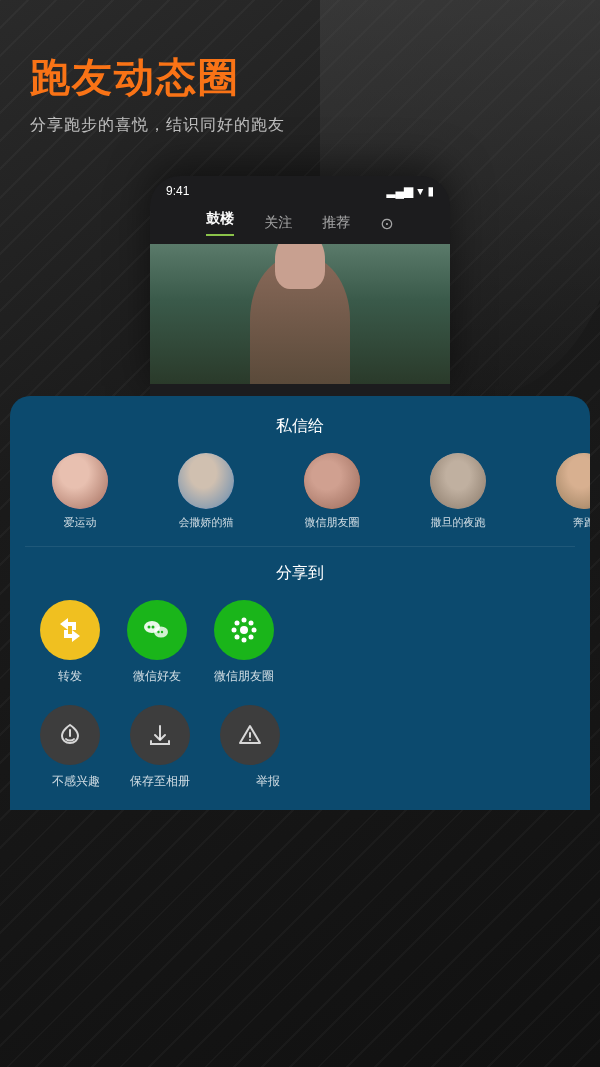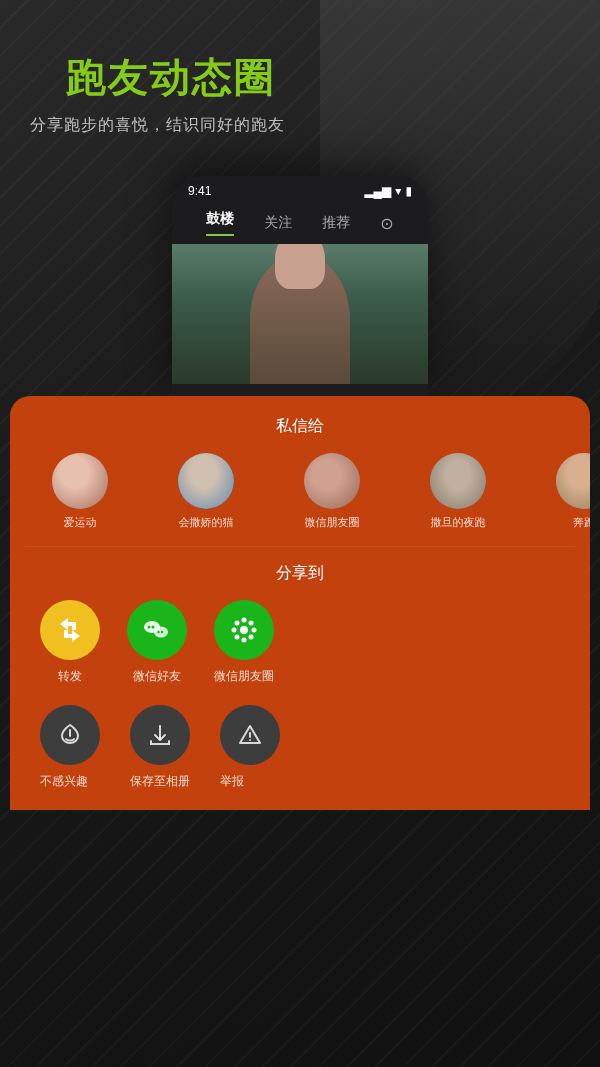--- a/index.html
+++ b/index.html
@@ -41,37 +41,36 @@
 
     
     .header-section {
       position: relative;
       z-index: 10;
       padding: 50px 30px 20px;
     }
     .main-title {
       font-size: 40px;
       font-weight: 800;
-      color: #84cc16;
+      color: #f97316;
       letter-spacing: 2px;
       margin-bottom: 10px;
-      margin-left: 36px;
     }
     .sub-title {
       font-size: 16px;
       color: rgba(255,255,255,0.7);
       letter-spacing: 1px;
     }
 
     
     .phone-mockup {
       position: relative;
       z-index: 10;
       margin: 20px auto 0;
-      width: 256px;
+      width: 300px;
       height: 220px;
       background: #1c1c1e;
       border-radius: 30px 30px 0 0;
       overflow: hidden;
       box-shadow: 0 -10px 40px rgba(0,0,0,0.5);
     }
     .phone-status-bar {
       display: flex;
       justify-content: space-between;
       align-items: center;
@@ -142,21 +141,21 @@
       height: 30px;
       background: #3a2a1a;
       border-radius: 50%;
       box-shadow: 10px -10px 0 #2a1a0a, 20px -5px 0 #3a2a1a;
     }
 
     
     .bottom-sheet {
       position: relative;
       z-index: 20;
-      background: #c2410c;
+      background: #0c4a6e;
       border-radius: 20px 20px 0 0;
       margin: 0 10px;
       padding: 20px 0 0;
     }
 
     .section-title {
       text-align: center;
       font-size: 16px;
       color: #ffffff;
       font-weight: 500;
@@ -241,21 +240,21 @@
     
     .action-row {
       display: flex;
       gap: 30px;
       padding: 0 30px 20px;
       justify-content: flex-start;
     }
     .action-item {
       display: flex;
       flex-direction: column;
-      align-items: flex-start;
+      align-items: flex-end;
       gap: 8px;
     }
     .action-icon-circle {
       width: 60px;
       height: 60px;
       border-radius: 50%;
       background: #3d3d3d;
       display: flex;
       align-items: center;
       justify-content: center;

